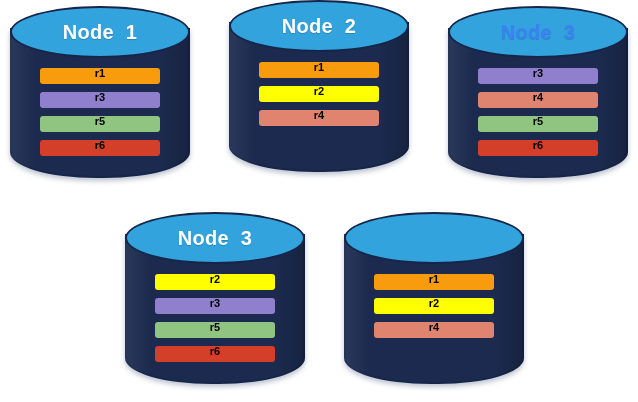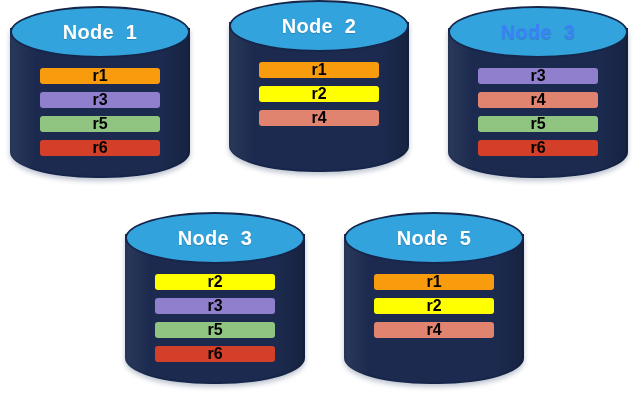--- a/index.html
+++ b/index.html
@@ -97,21 +97,21 @@
     width: 120px;
   }
 
   .replica-bar {
     height: 16px;
     margin-bottom: 8px;
     border-radius: 3px;
     display: flex;
     align-items: flex-start;
     justify-content: center;
-    font-size: 16px;
+    font-size: 11px;
     font-weight: bold;
     color: #000000;
     line-height: 1;
   }
 
   
   #node-1 { left: 10px;  top: 6px; }
   #node-2 { left: 229px; top: 0; }
   #node-3 { left: 448px; top: 6px; }
   #node-4 { left: 125px; top: 212px; }
@@ -200,21 +200,20 @@
         <div class="replica-bar" style="background: rgb(211, 63, 40);">
           <span>r6</span>
         </div>
       </div>
   </div>
 
   <div class="node" id="node-5">
     <div class="cyl-body" style="background: rgb(27, 42, 78); border-color: rgb(22, 38, 74);"></div>
     <div class="cyl-shade"></div>
     <div class="cyl-top" style="background: rgb(51, 163, 221); border-color: rgb(22, 38, 74);"></div>
-    <div class="node-label" style="color: rgb(255, 255, 255);">Node  5</div>
     <div class="replica-list">
         <div class="replica-bar" style="background: rgb(248, 156, 14);">
           <span>r1</span>
         </div>
         <div class="replica-bar" style="background: rgb(255, 255, 0);">
           <span>r2</span>
         </div>
         <div class="replica-bar" style="background: rgb(224, 131, 111);">
           <span>r4</span>
         </div>

